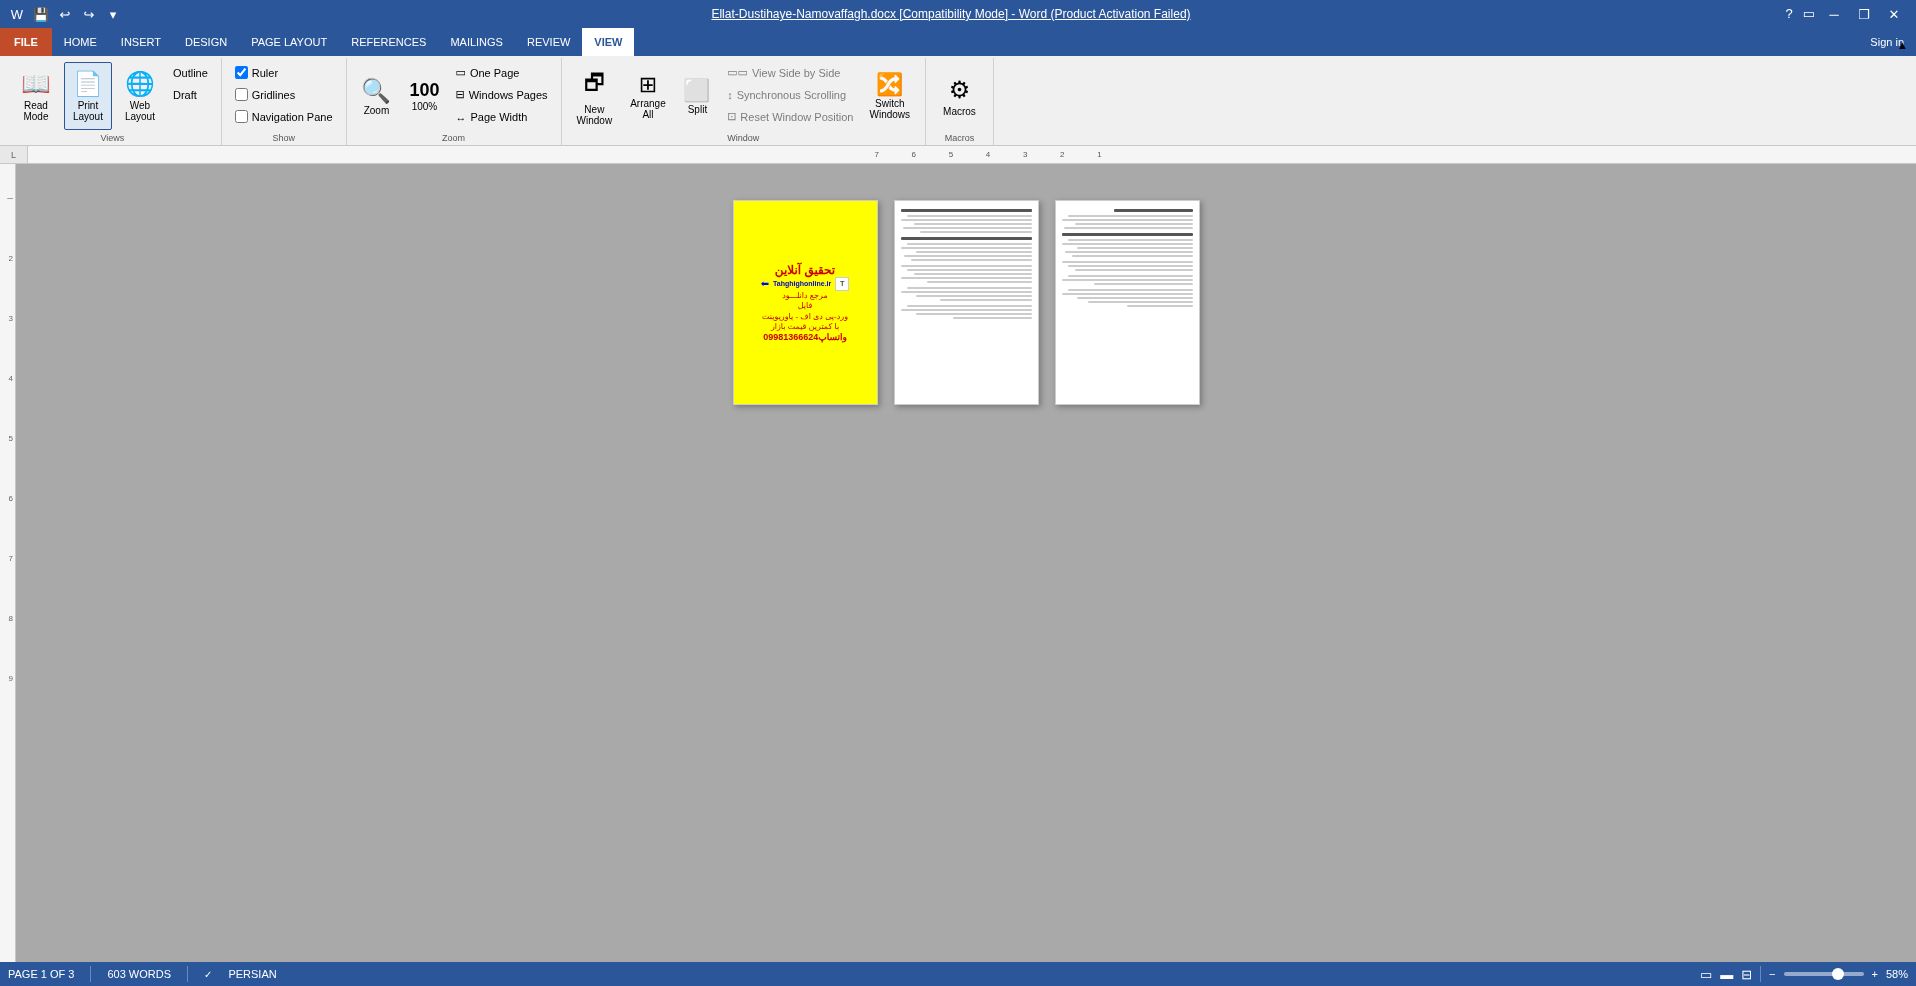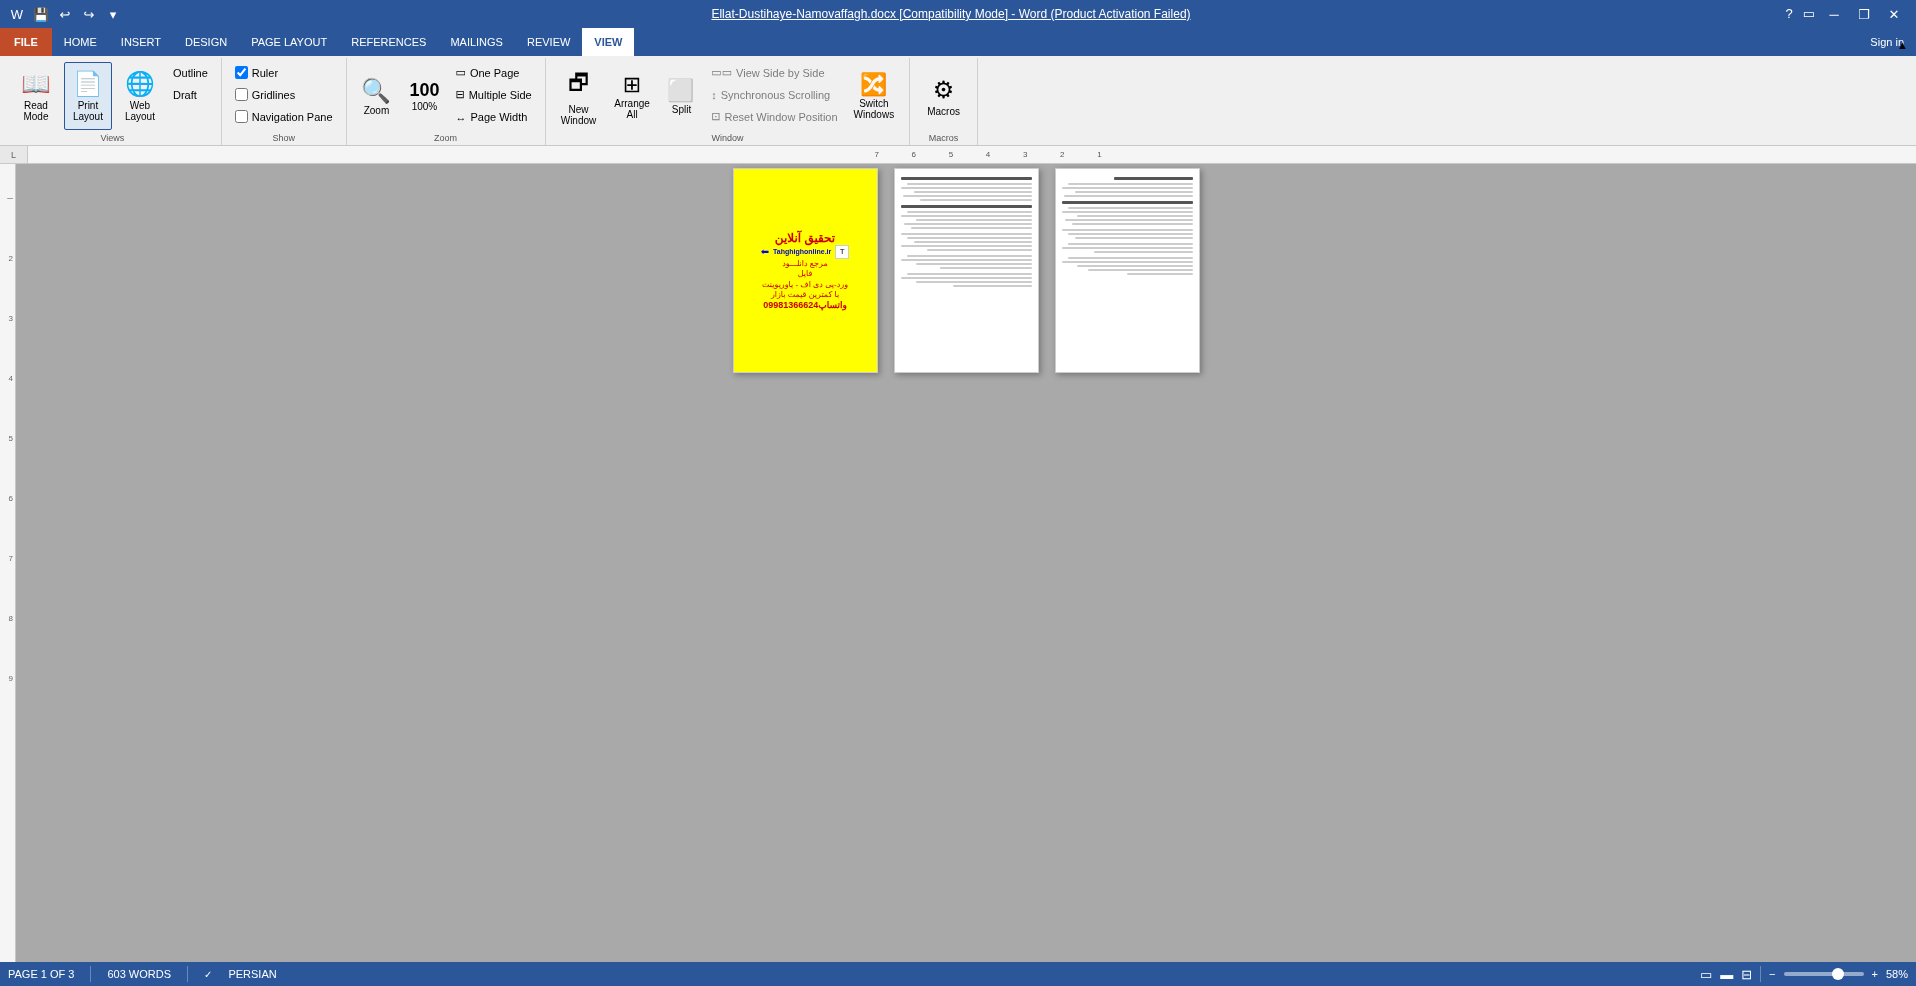--- a/index.html
+++ b/index.html
@@ -199,21 +199,21 @@
       padding-right: 2px;
       height: 60px;
       font-size: 8px;
     }
     .doc-area {
       flex: 1;
       background: #a9a9a9;
       overflow: hidden;
       display: flex;
       justify-content: center;
-      padding: 4px 0;
+      padding: 36px 0;
       gap: 16px;
       align-items: flex-start;
     }
 
     
     .doc-page {
       background: white;
       width: 145px;
       height: 205px;
       box-shadow: 2px 2px 6px rgba(0,0,0,0.3);
@@ -397,21 +397,21 @@
         <div class="icon" style="font-size:18px;font-weight:bold;">100</div>
         <div class="label">100%</div>
       </div>
       <div class="rb-stack" style="justify-content:center;">
         <div class="rb-small">
           <span>▭</span>
           <span>One Page</span>
         </div>
         <div class="rb-small">
           <span>⊟</span>
-          <span>Multiple Side</span>
+          <span>Windows Pages</span>
         </div>
         <div class="rb-small">
           <span>↔</span>
           <span>Page Width</span>
         </div>
       </div>
     </div>
     <div class="ribbon-group-label">Zoom</div>
   </div>
 

